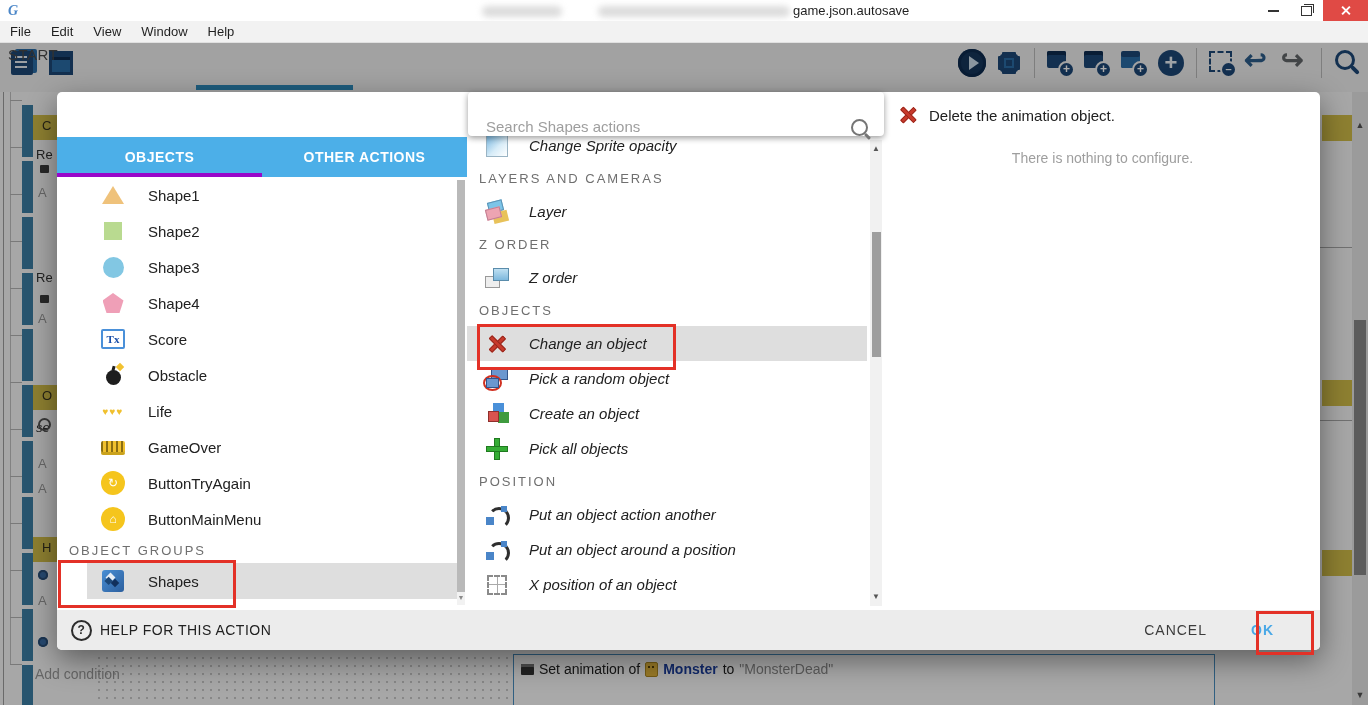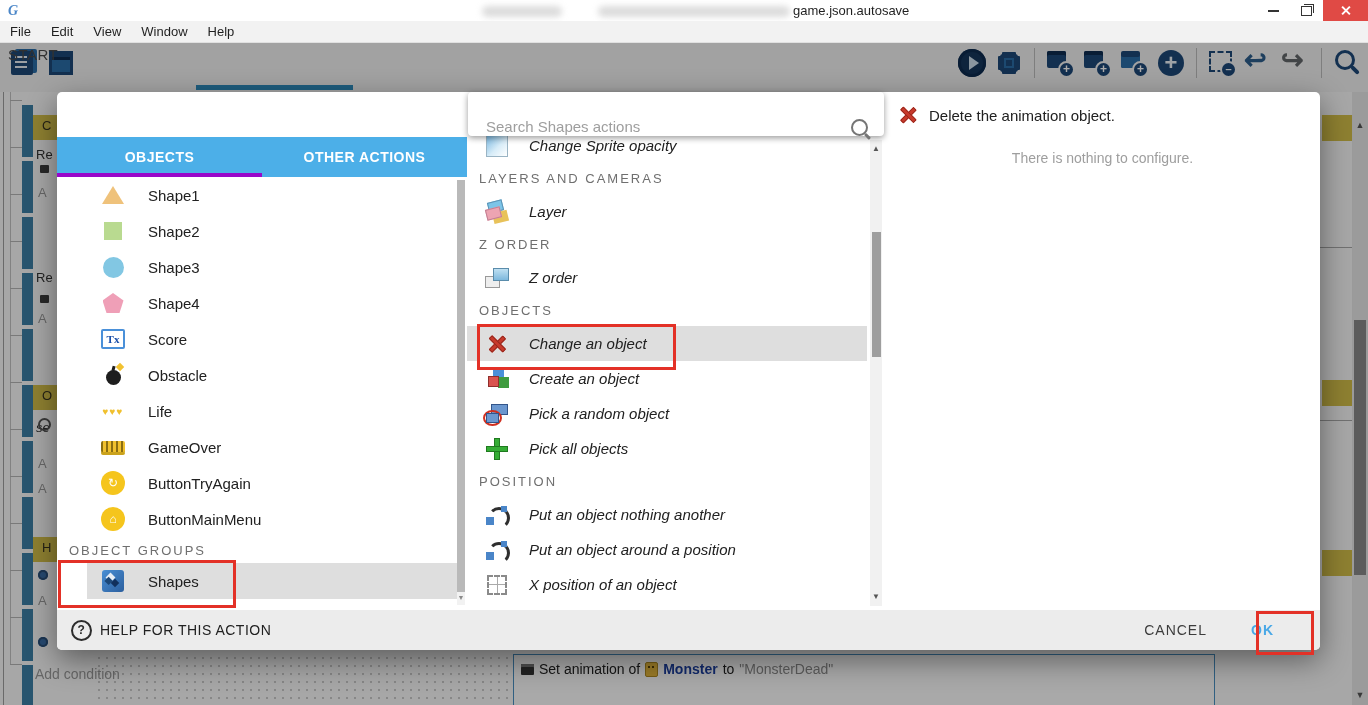--- a/index.html
+++ b/index.html
@@ -408,44 +408,44 @@
           </div>
           <div class="mhead">OBJECTS</div>
           <div class="mrow sel">
             <span class="micon">
               <span class="x-mark"></span>
             </span>
             <span class="mlabel">Change an object</span>
           </div>
           <div class="mrow">
             <span class="micon">
-              <span class="i-create"></span>
-            </span>
-            <span class="mlabel">Create an object</span>
-          </div>
-          <div class="mrow">
-            <span class="micon">
               <span class="i-rand">
                 <i></i>
               </span>
             </span>
             <span class="mlabel">Pick a random object</span>
           </div>
           <div class="mrow">
             <span class="micon">
+              <span class="i-create"></span>
+            </span>
+            <span class="mlabel">Create an object</span>
+          </div>
+          <div class="mrow">
+            <span class="micon">
               <span class="i-pickall"></span>
             </span>
             <span class="mlabel">Pick all objects</span>
           </div>
           <div class="mhead">POSITION</div>
           <div class="mrow">
             <span class="micon">
               <span class="i-around"></span>
             </span>
-            <span class="mlabel">Put an object nothing another</span>
+            <span class="mlabel">Put an object action another</span>
           </div>
           <div class="mrow">
             <span class="micon">
               <span class="i-around"></span>
             </span>
             <span class="mlabel">Put an object around a position</span>
           </div>
           <div class="mrow">
             <span class="micon">
               <span class="i-xpos"></span>

